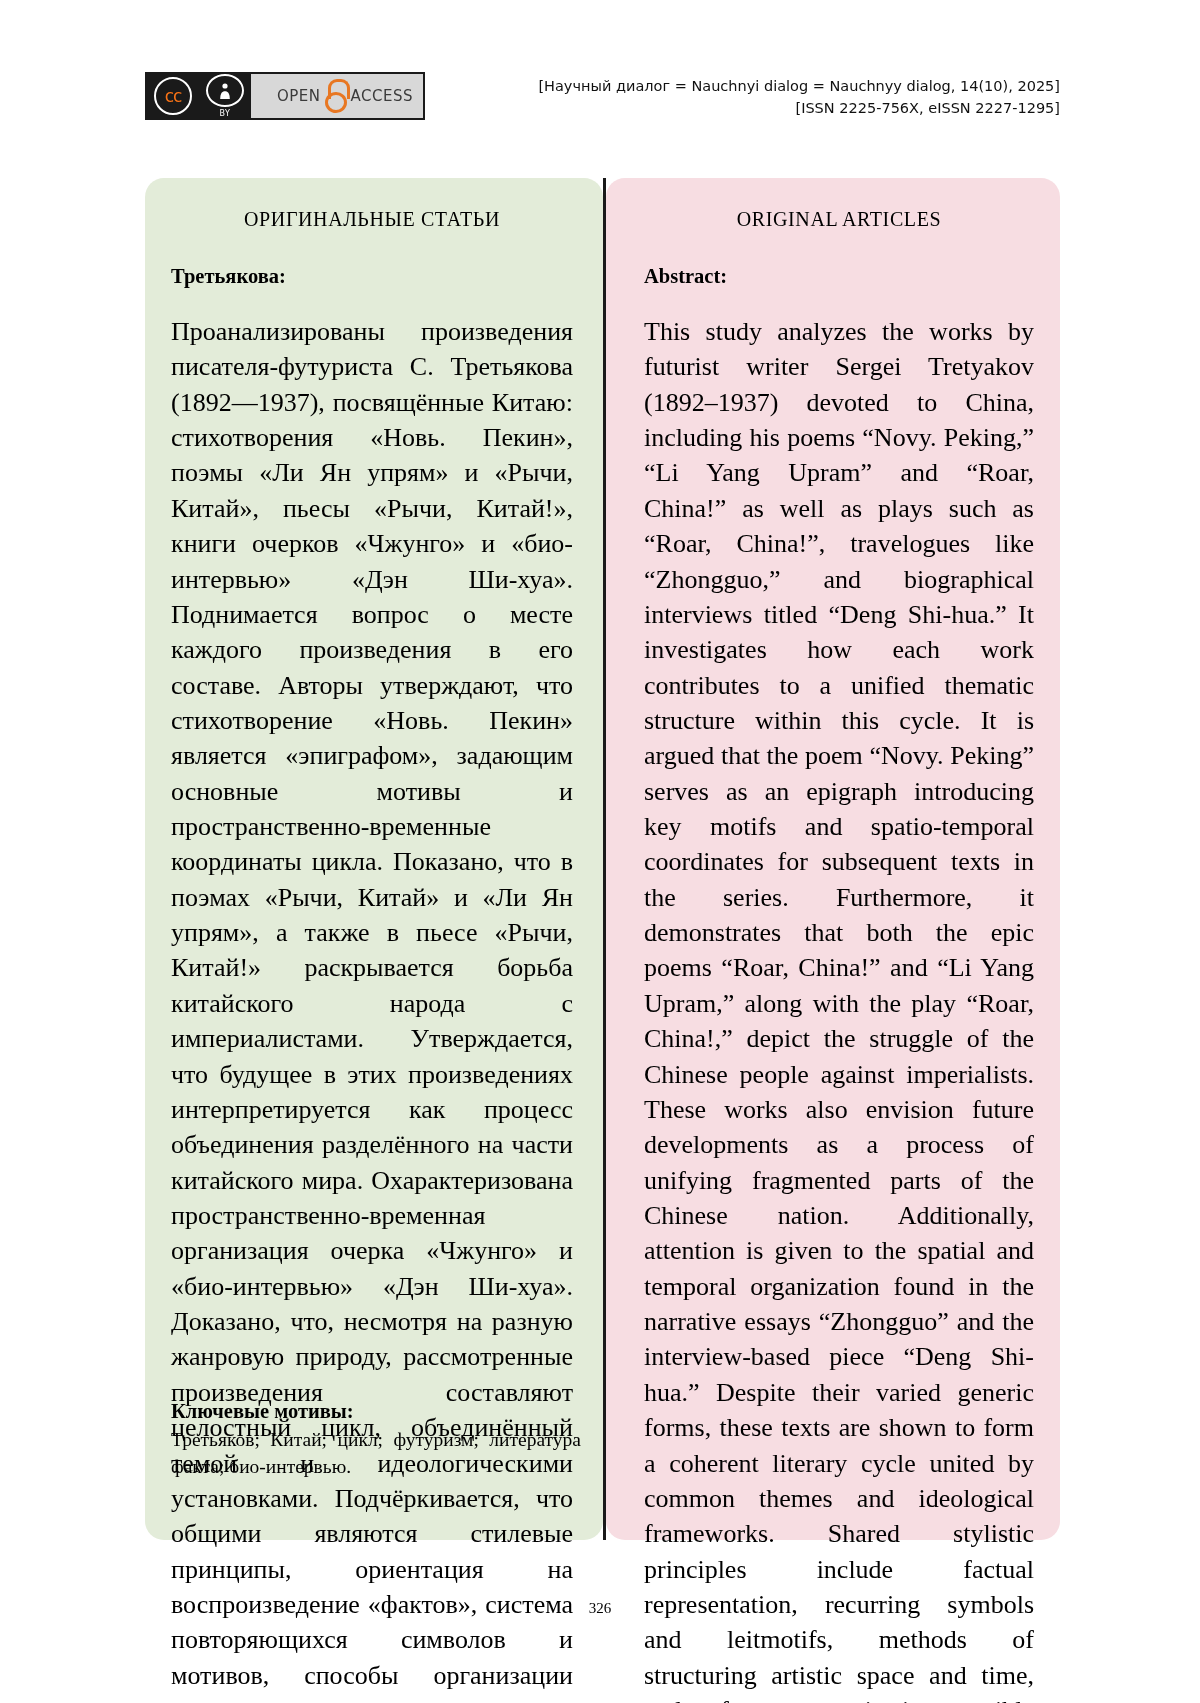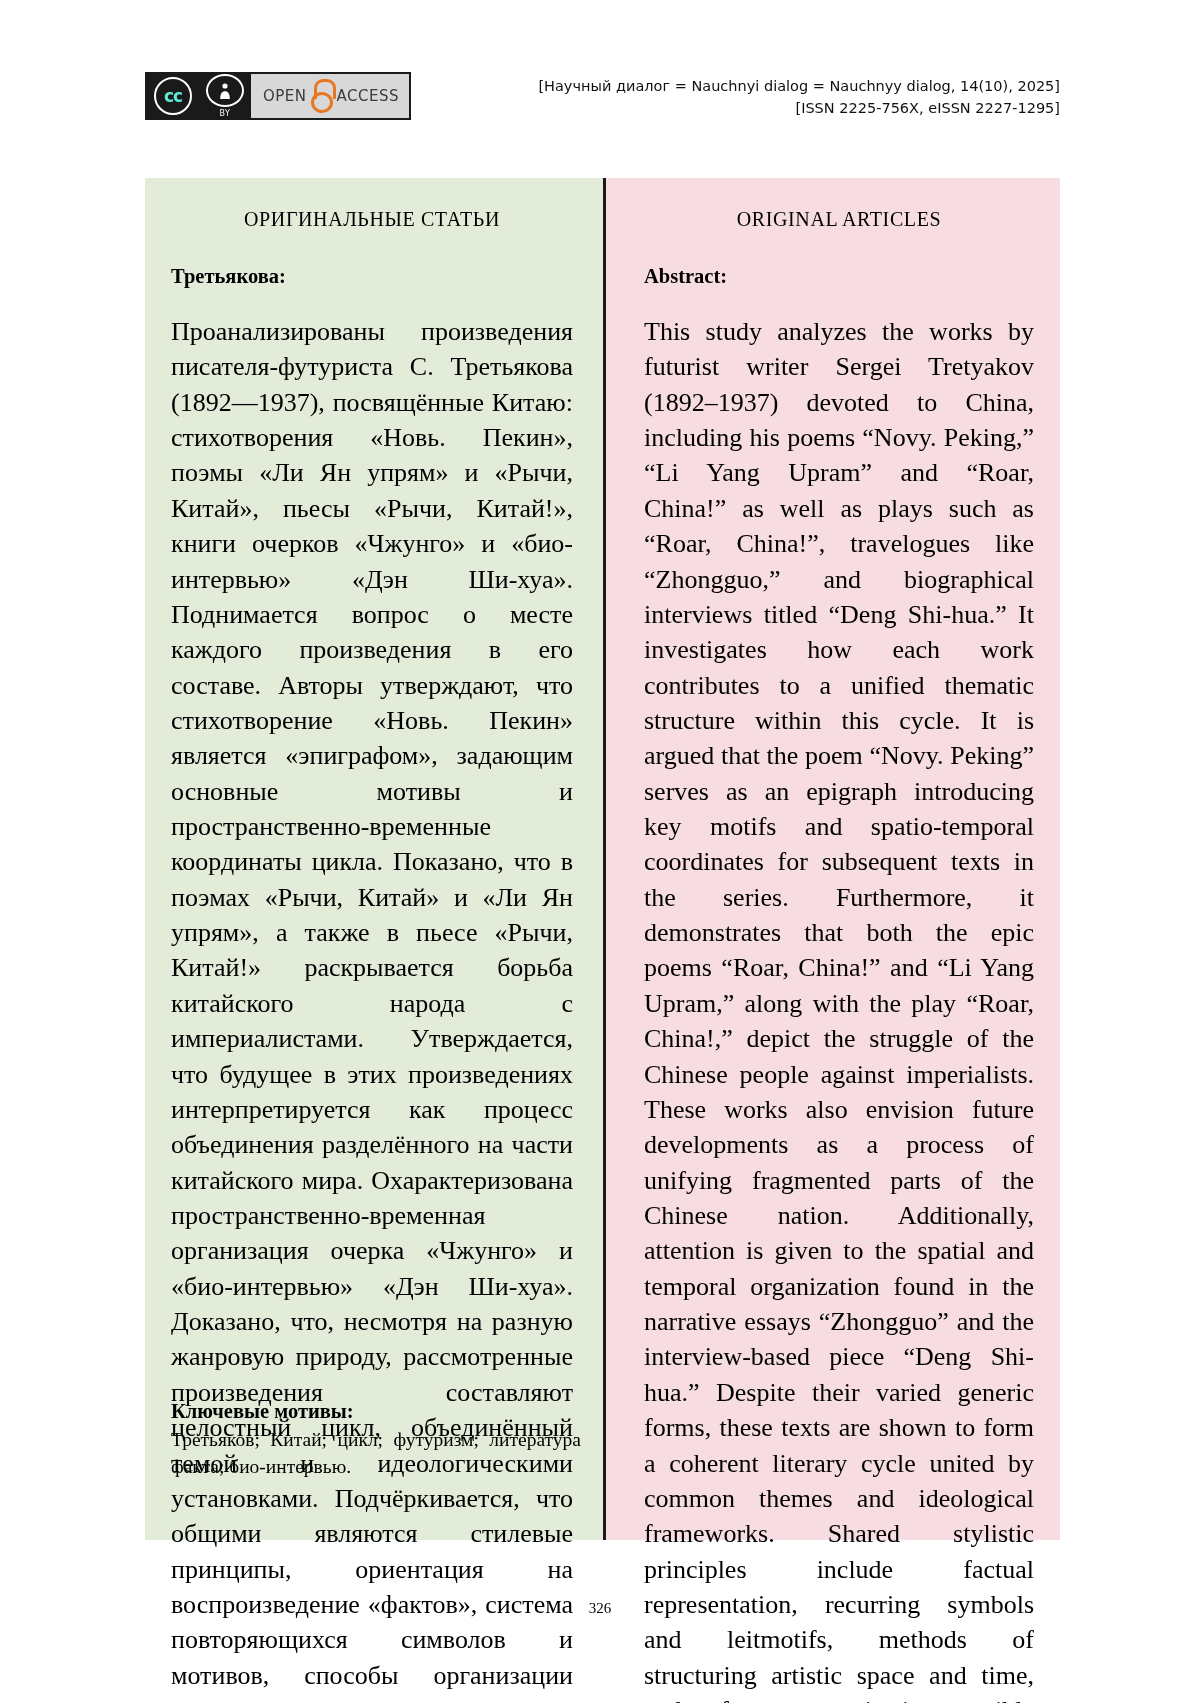--- a/index.html
+++ b/index.html
@@ -51,45 +51,45 @@
     display: flex;
     flex-direction: column;
     align-items: center;
     justify-content: center;
   }
   .cc-round {
     width: 34px;
     height: 34px;
     border-radius: 50%;
     border: 2.5px solid #fff;
-    color: #5eead4;
+    color: #f97316;
     font-family: "DejaVu Sans", sans-serif;
     font-size: 17px;
-    font-weight: bold;
+    font-weight: normal;
     display: flex;
     align-items: center;
     justify-content: center;
     line-height: 1;
   }
   .cc-cc {
     letter-spacing: -1px;
     font-size: 17px;
   }
   .cc-by-label {
     font-family: "DejaVu Sans", sans-serif;
     font-size: 8px;
     letter-spacing: 0.5px;
     margin-top: 2px;
     color: #fff;
   }
   .oa-cell {
     background: #d8d8d8;
     display: flex;
     align-items: center;
-    padding: 0 10px 0 12px;
+    padding: 0 10px 0 26px;
     gap: 0;
   }
   .oa-text {
     font-family: "DejaVu Sans", sans-serif;
     font-size: 15px;
     letter-spacing: 0.5px;
     color: #3b3b3b;
   }
   .oa-lock {
     width: 26px;
@@ -133,20 +133,21 @@
     top: 178px;
     left: 145px;
     width: 915px;
     height: 1362px;
     display: flex;
   }
   .col {
     box-sizing: border-box;
     padding: 22px 26px 26px 26px;
     height: 100%;
+    border-radius: 19px;
   }
   .col-ru {
     width: 458px;
     background: #e3ecd9;
     padding-right: 30px;
   }
   .col-divider {
     width: 3px;
     background: #1a1a1a;
     height: 100%;

